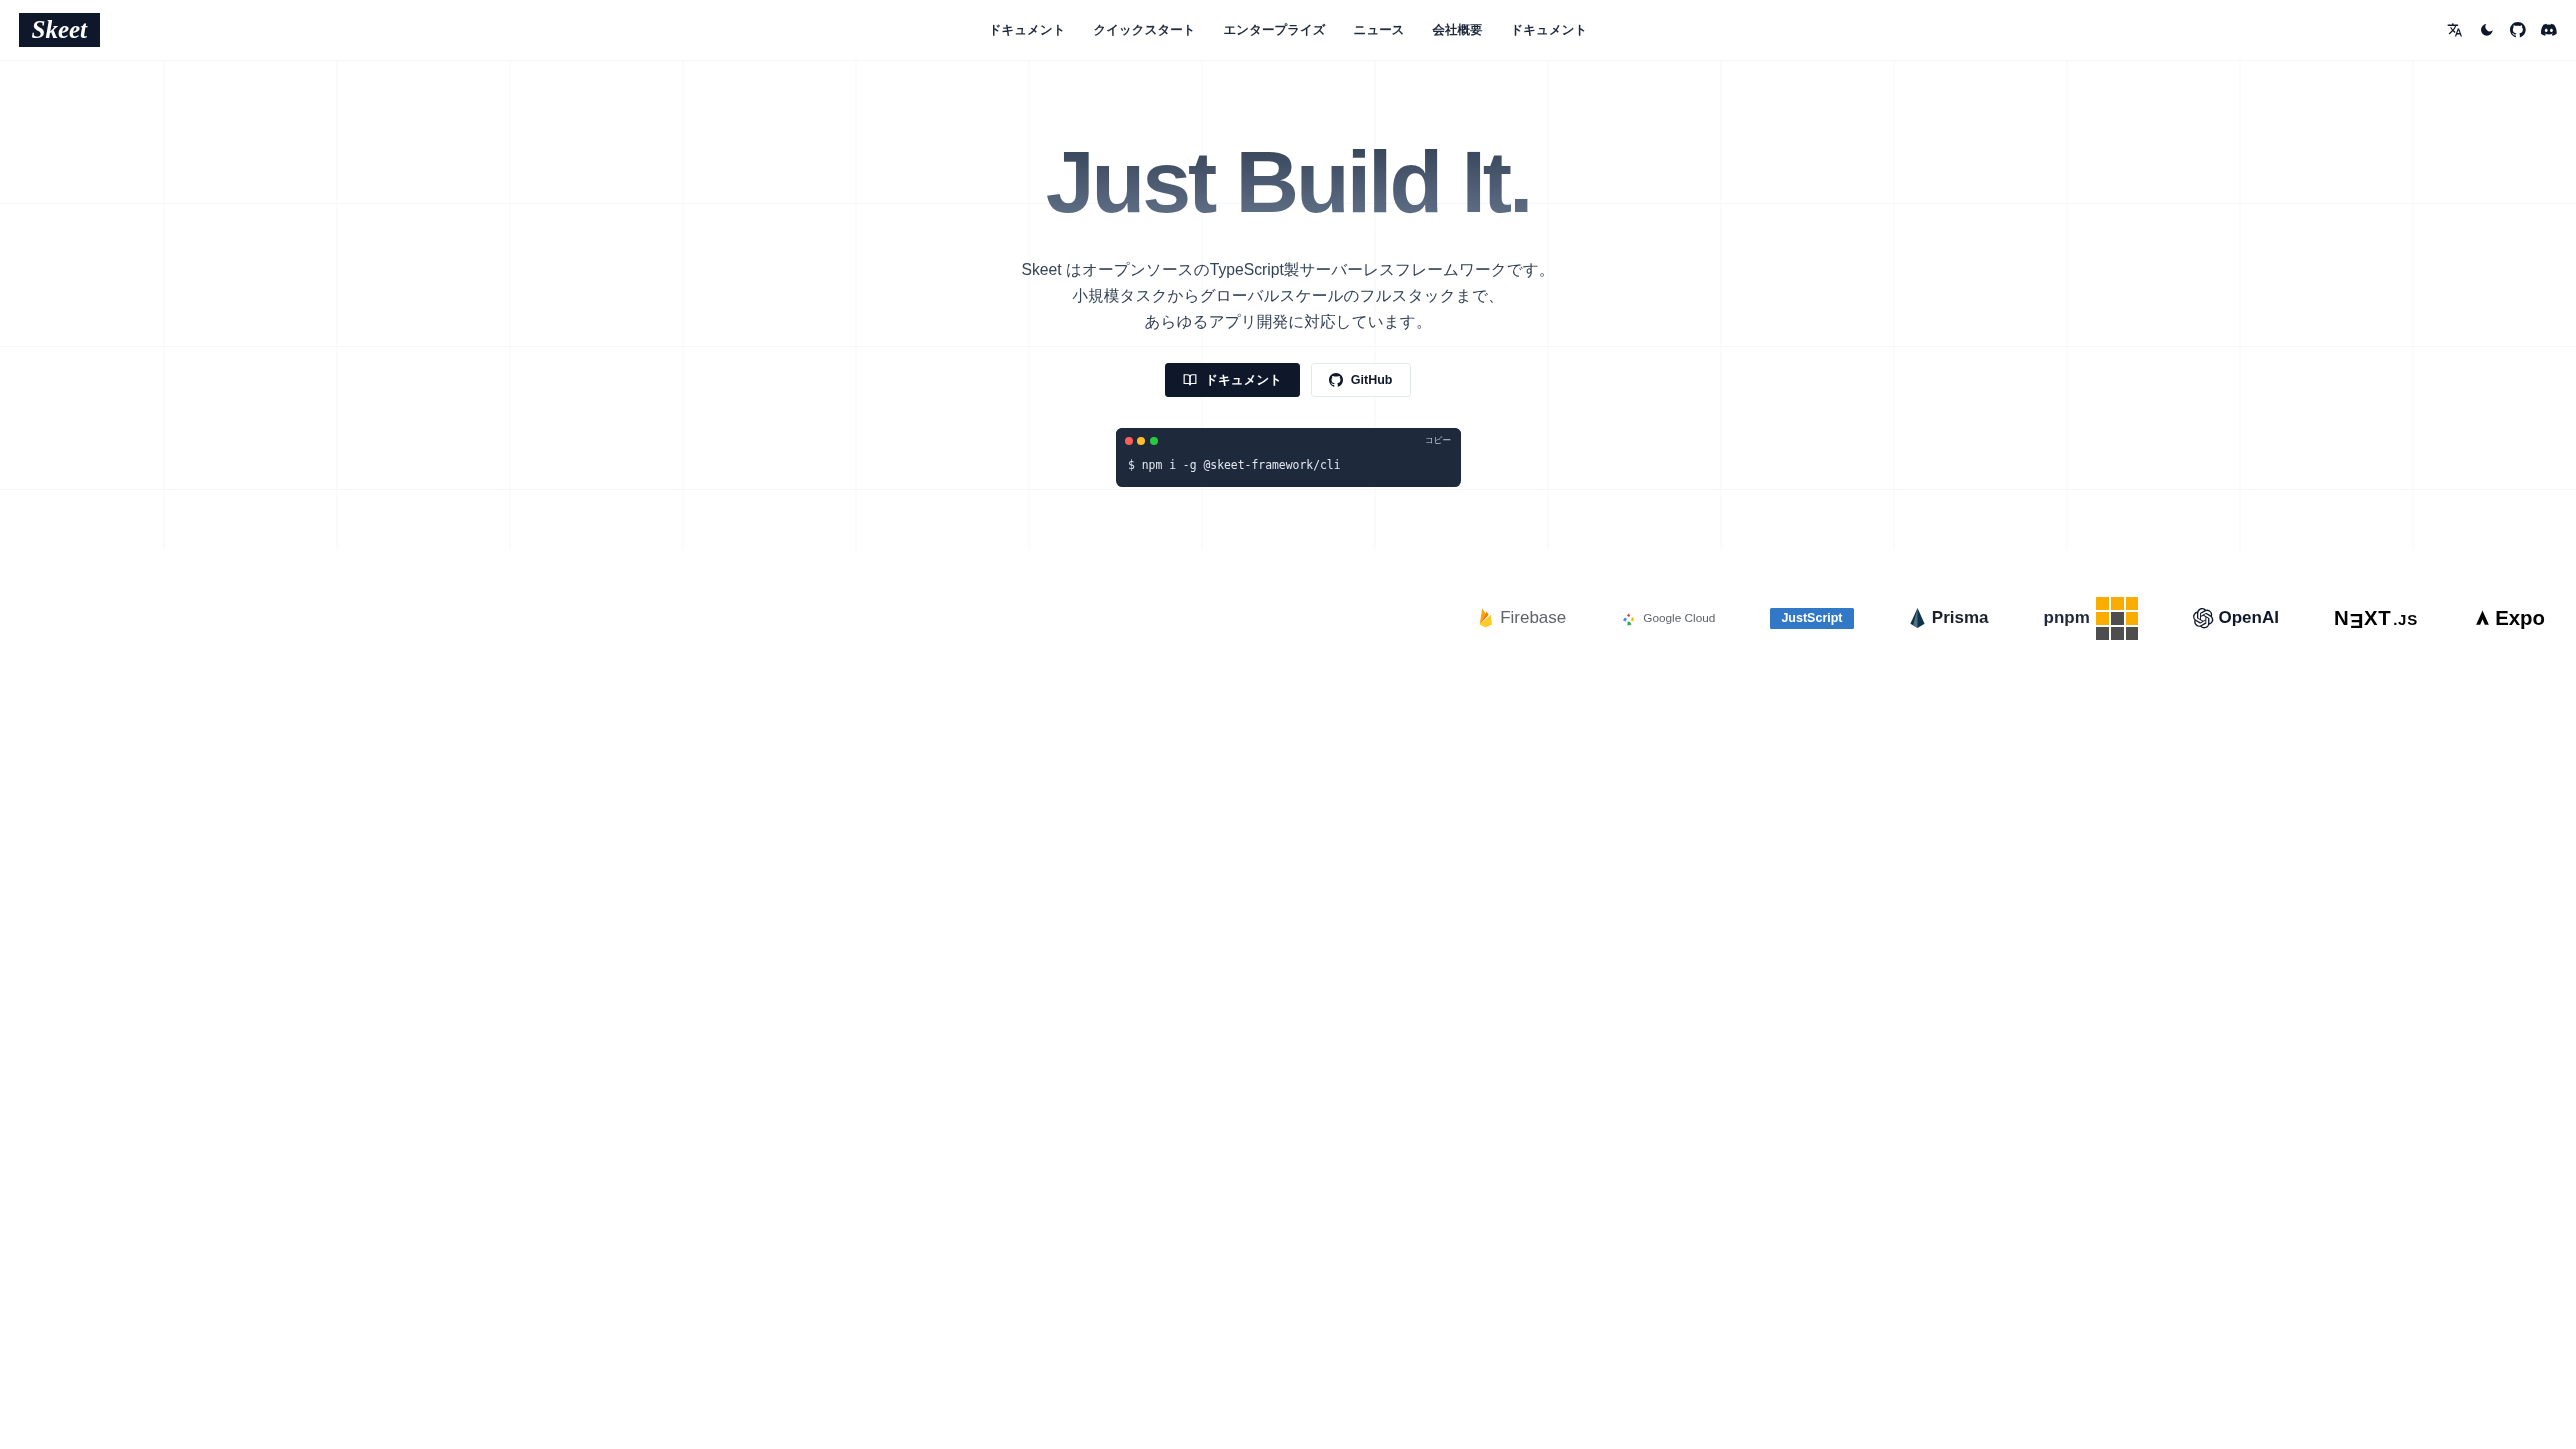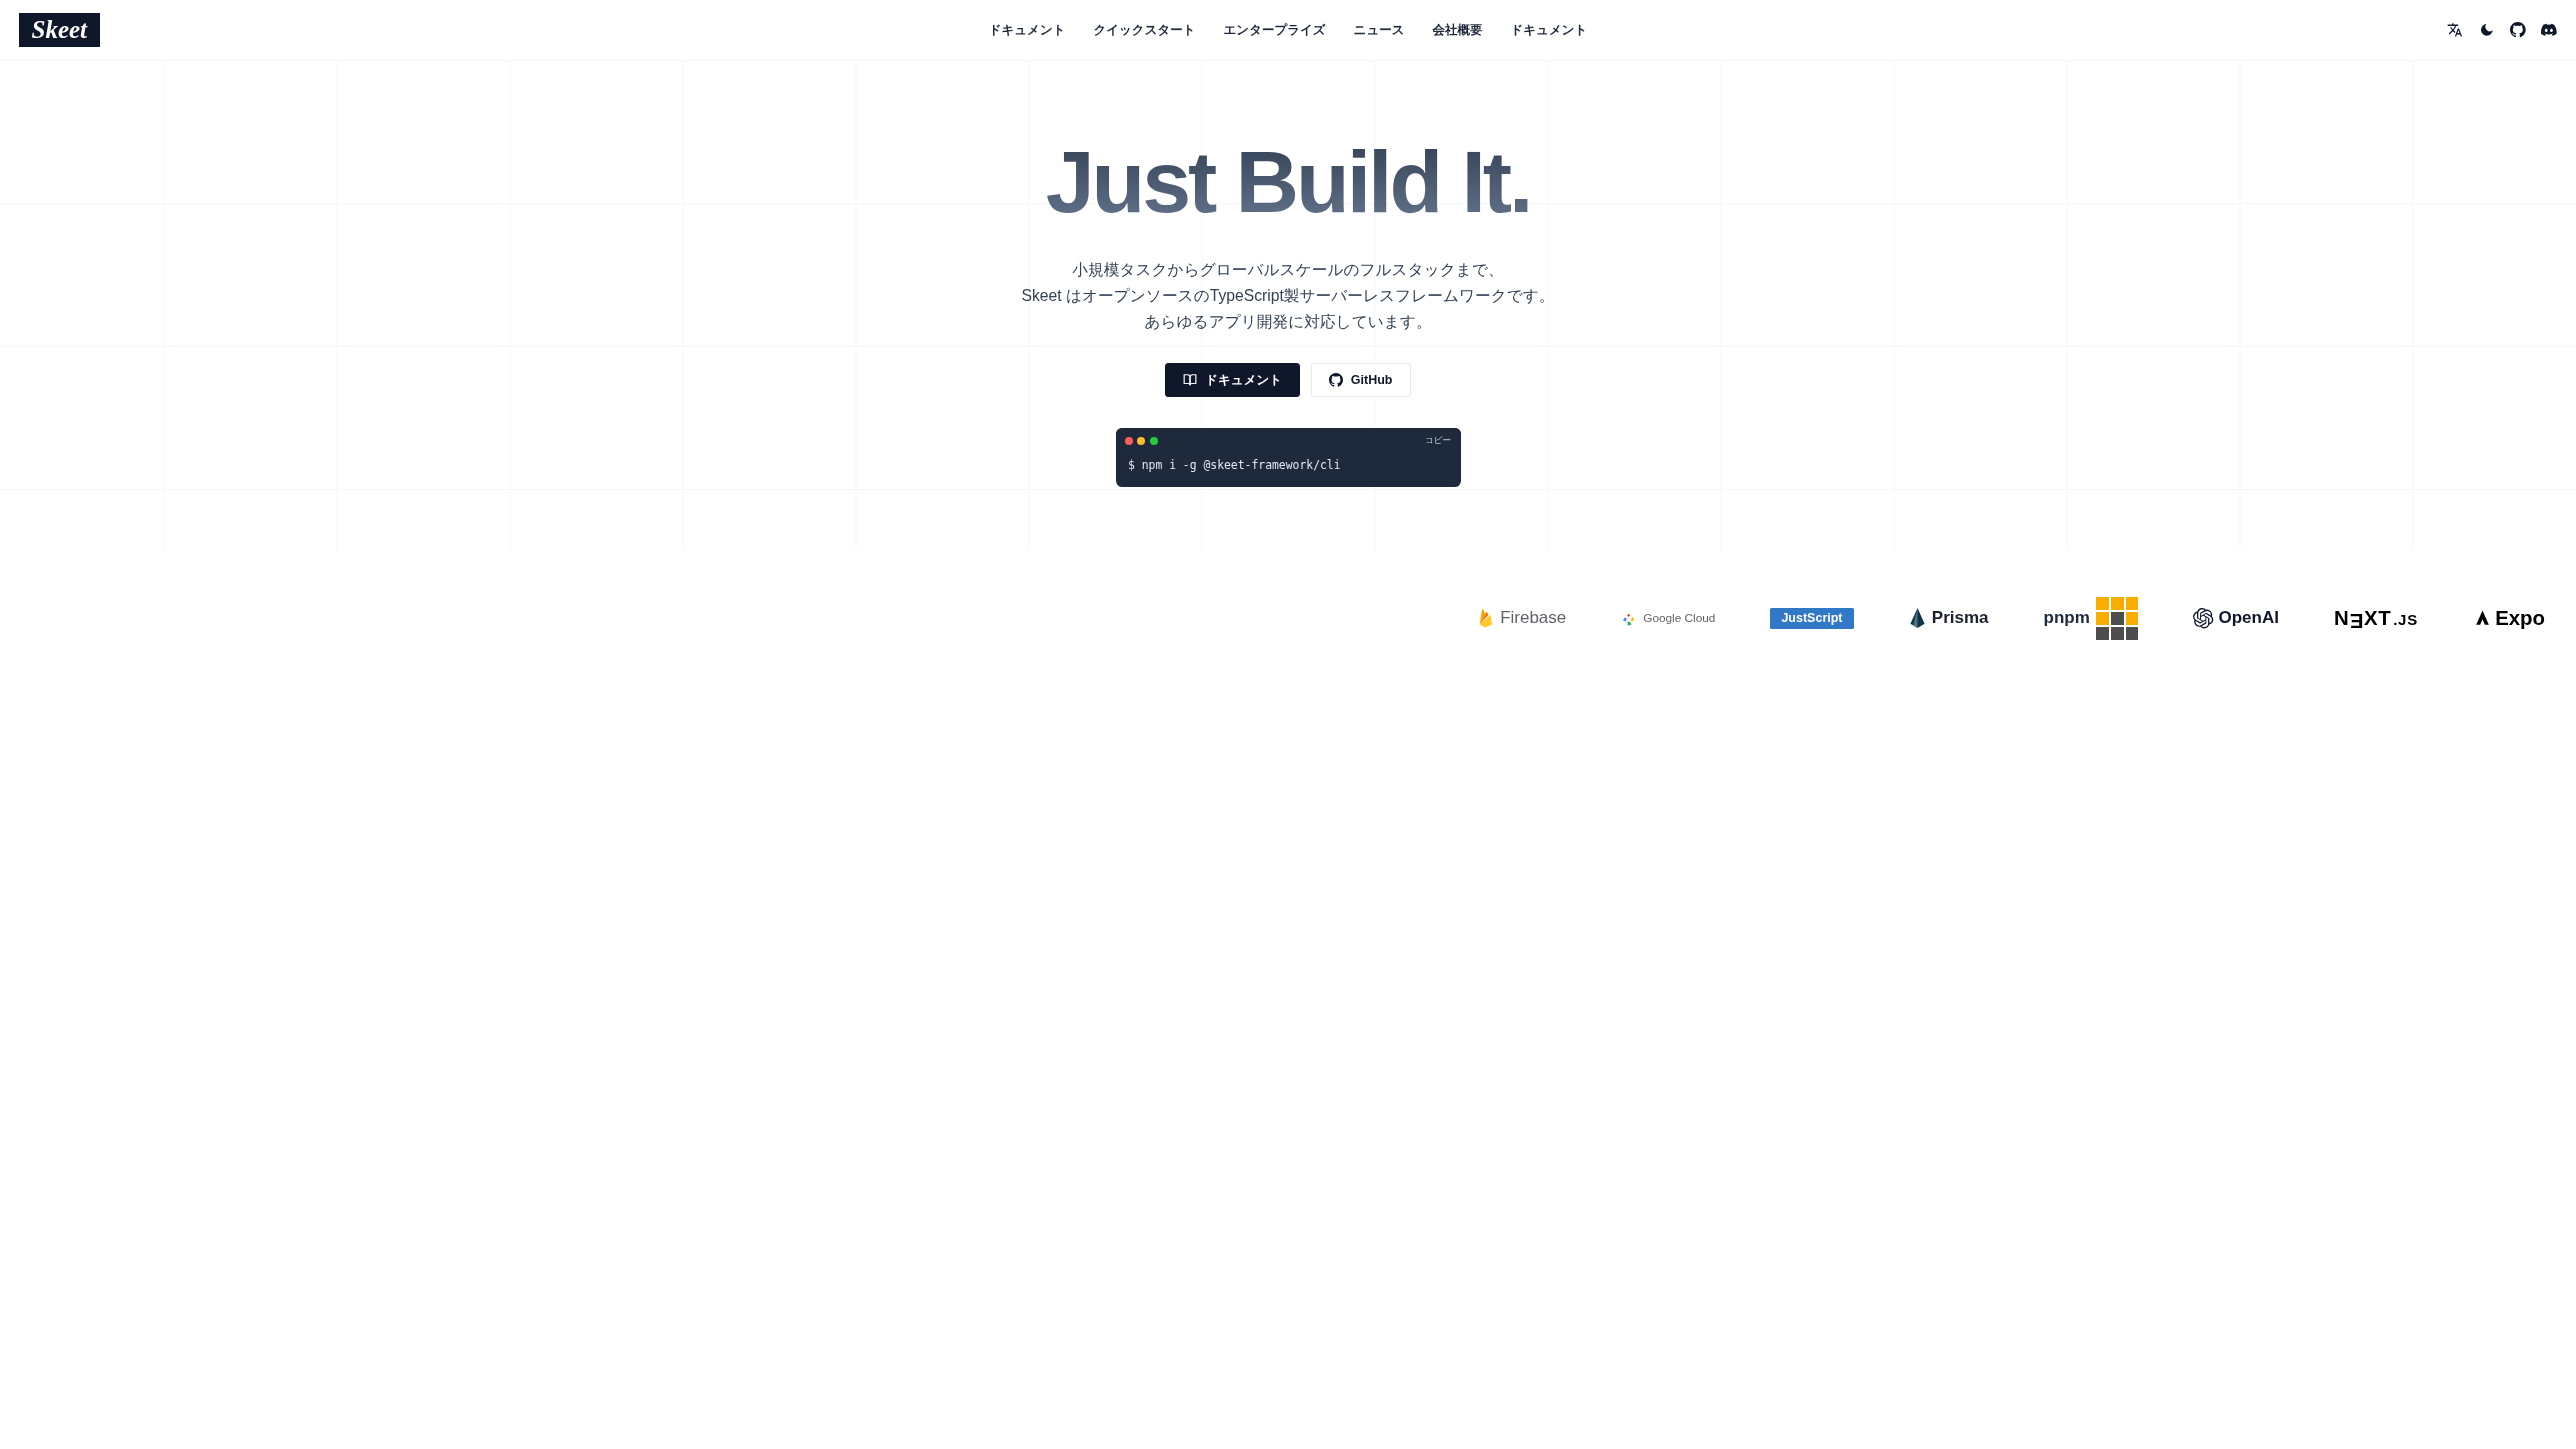--- a/index.html
+++ b/index.html
@@ -296,22 +296,22 @@
         </svg>
     </span>
   </div>
 </header>
 
 <section class="hero-wrapper">
   <div class="grid-bg"></div>
   <div class="hero-content">
     <h1 class="hero-title">Just Build It.</h1>
     <div class="hero-desc">
+      <p>Skeet はオープンソースのTypeScript製サーバーレスフレームワークです。</p>
       <p>小規模タスクからグローバルスケールのフルスタックまで、</p>
-      <p>Skeet はオープンソースのTypeScript製サーバーレスフレームワークです。</p>
       <p>あらゆるアプリ開発に対応しています。</p>
     </div>
     <div class="cta-buttons">
       <a class="btn btn-primary">
         <svg viewBox="0 0 24 24" fill="none" stroke="currentColor" stroke-width="2">
             <path d="M2 3h6a4 4 0 0 1 4 4v14a3 3 0 0 0-3-3H2z"></path>
             <path d="M22 3h-6a4 4 0 0 0-4 4v14a3 3 0 0 1 3-3h7z"></path>
           </svg>
         <span>ドキュメント</span>
       </a>

